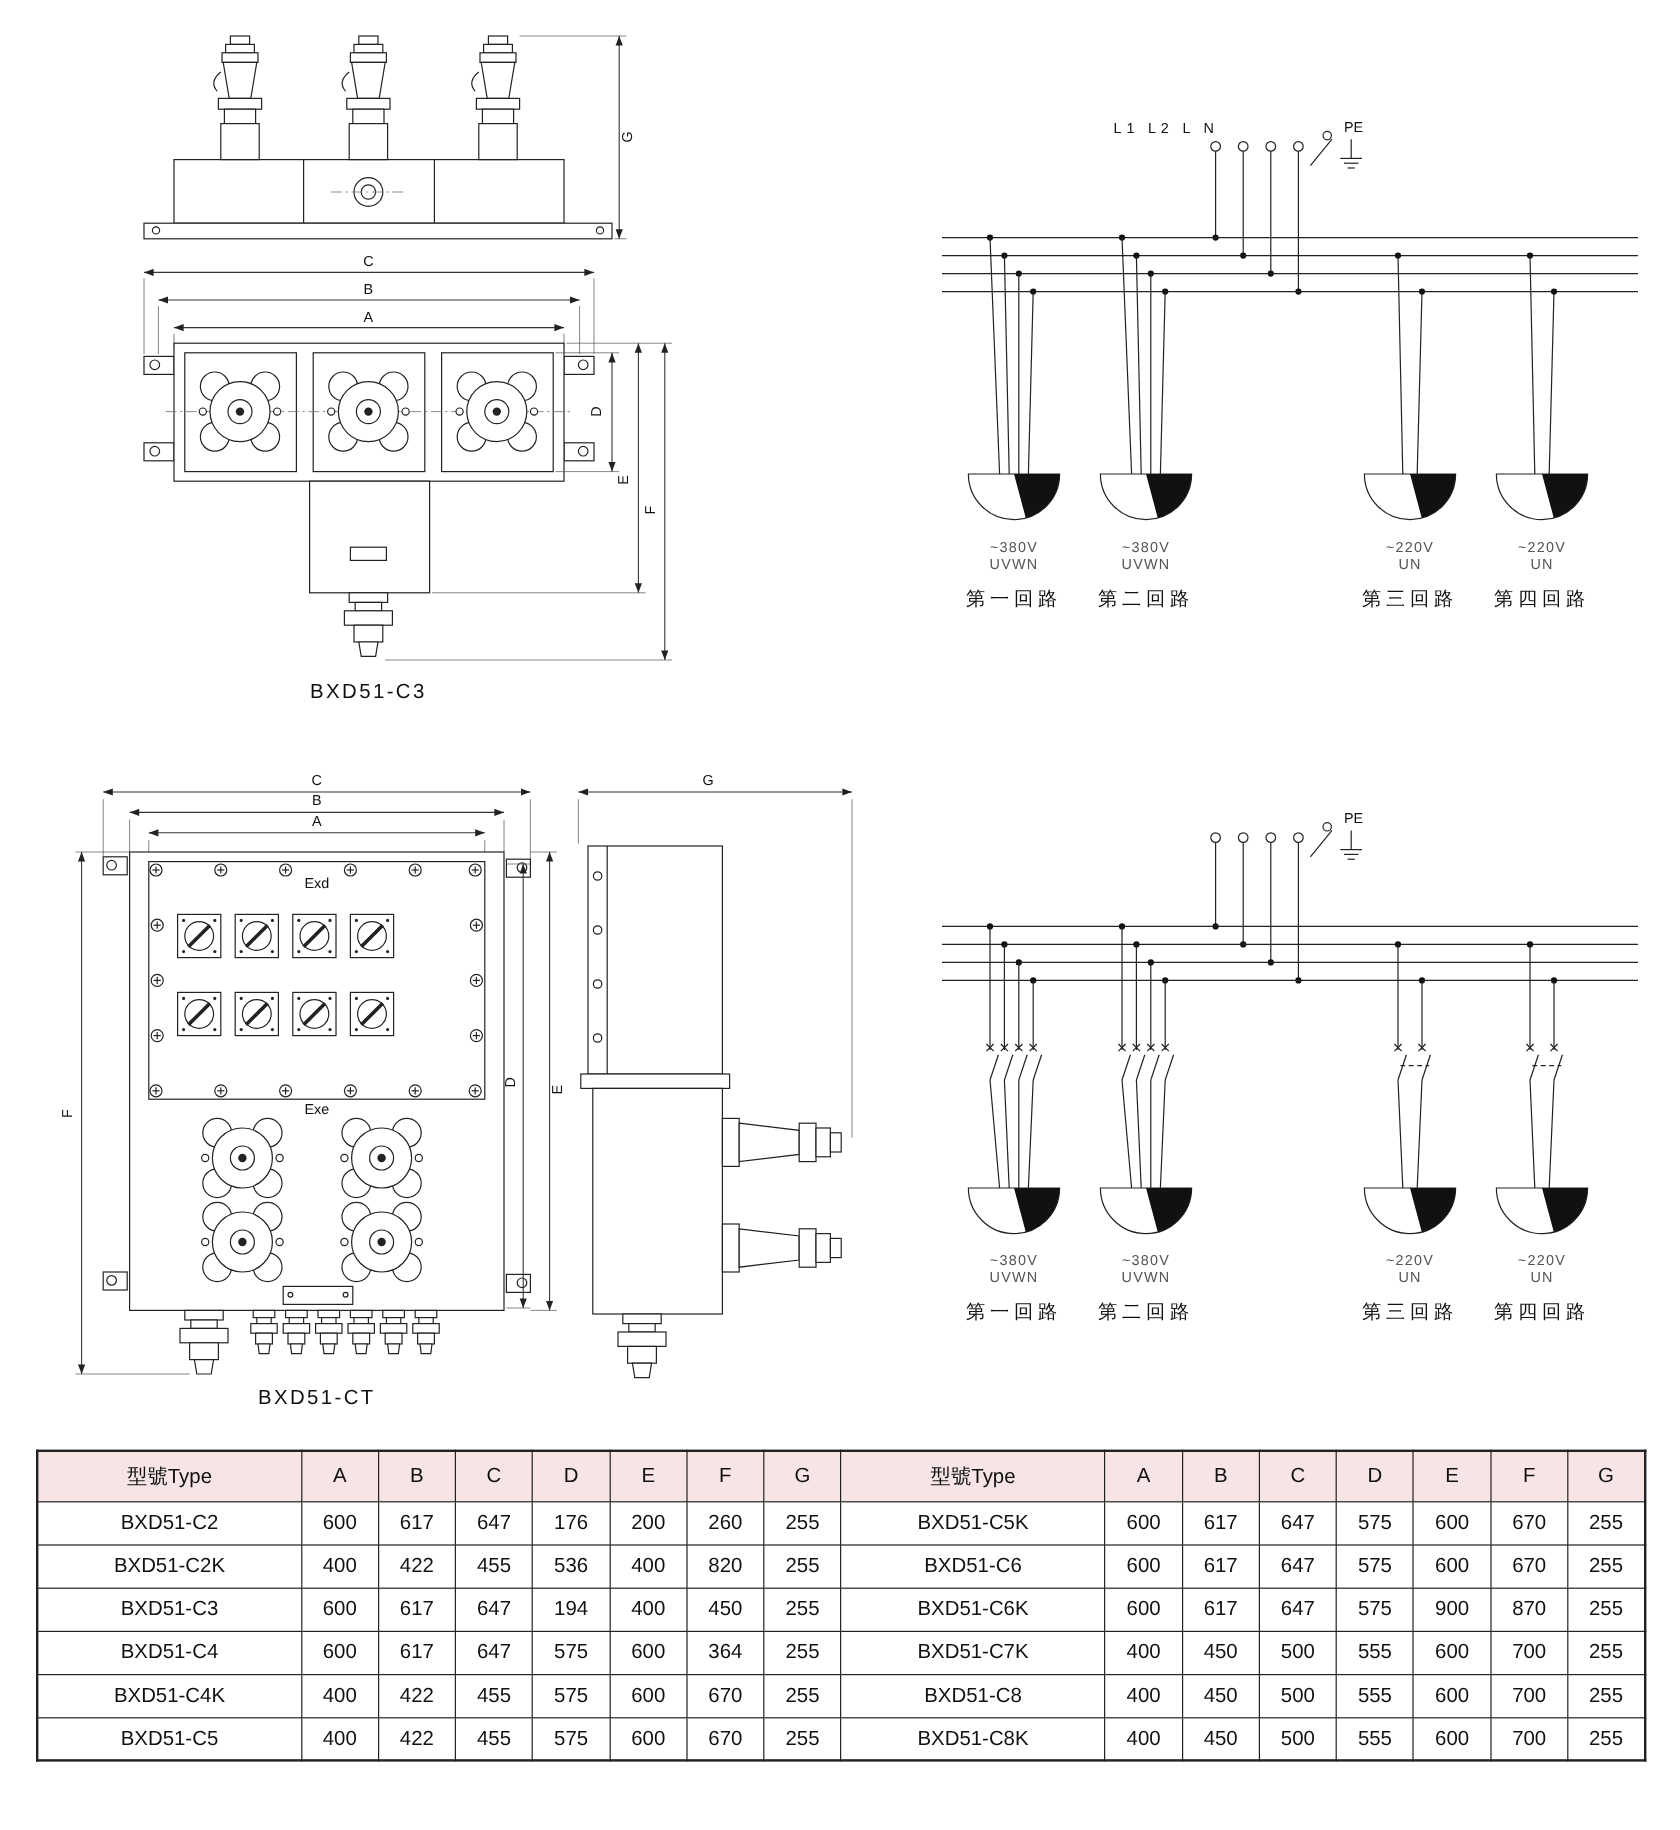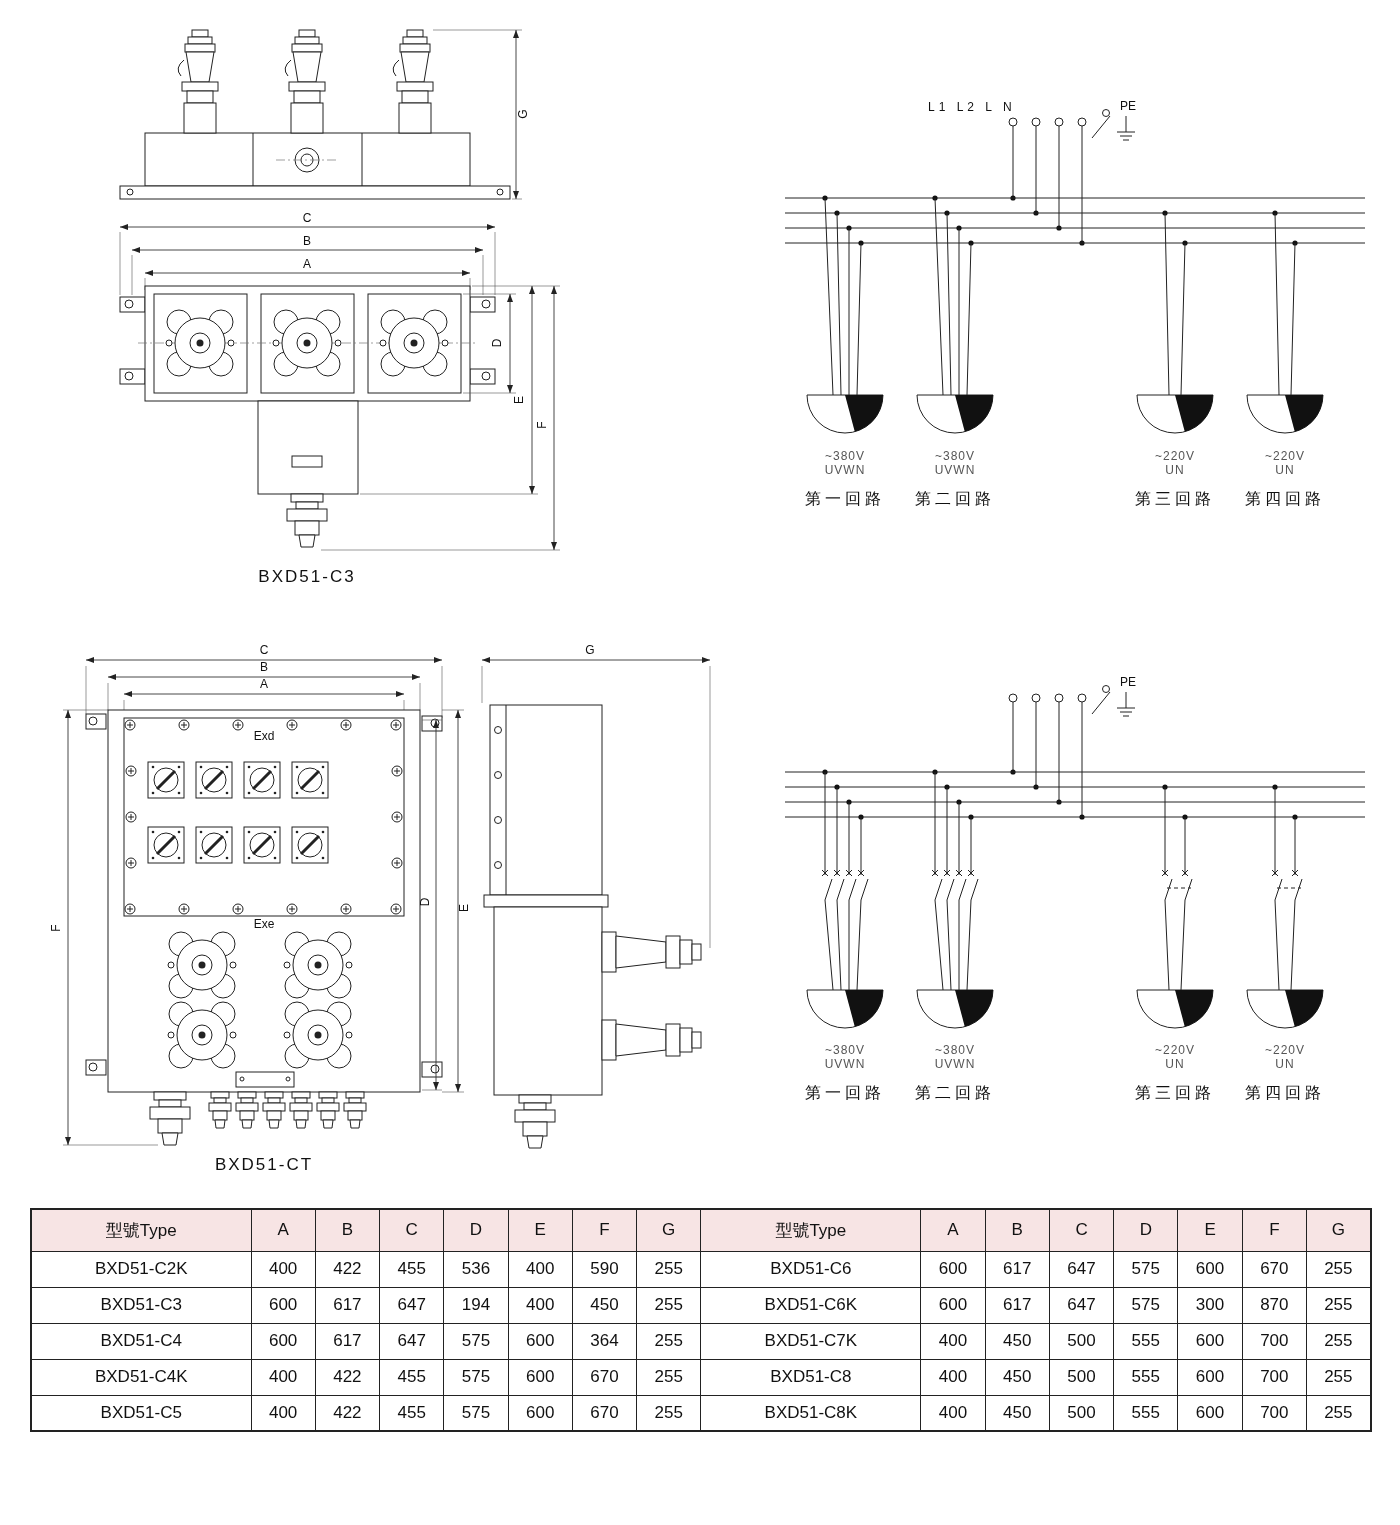--- a/index.html
+++ b/index.html
@@ -520,27 +520,45 @@
       <td>型號Type</td>
       <td>A</td>
       <td>B</td>
       <td>C</td>
       <td>D</td>
       <td>E</td>
       <td>F</td>
       <td>G</td>
     </tr>
     <tr>
+      <td>BXD51-C2</td>
+      <td>600</td>
+      <td>617</td>
+      <td>647</td>
+      <td>176</td>
+      <td>200</td>
+      <td>260</td>
+      <td>255</td>
+      <td>BXD51-C5K</td>
+      <td>600</td>
+      <td>617</td>
+      <td>647</td>
+      <td>575</td>
+      <td>600</td>
+      <td>670</td>
+      <td>255</td>
+    </tr>
+    <tr>
       <td>BXD51-C2K</td>
       <td>400</td>
       <td>422</td>
       <td>455</td>
       <td>536</td>
       <td>400</td>
-      <td>590</td>
+      <td>820</td>
       <td>255</td>
       <td>BXD51-C6</td>
       <td>600</td>
       <td>617</td>
       <td>647</td>
       <td>575</td>
       <td>600</td>
       <td>670</td>
       <td>255</td>
     </tr>
@@ -551,21 +569,21 @@
       <td>647</td>
       <td>194</td>
       <td>400</td>
       <td>450</td>
       <td>255</td>
       <td>BXD51-C6K</td>
       <td>600</td>
       <td>617</td>
       <td>647</td>
       <td>575</td>
-      <td>300</td>
+      <td>900</td>
       <td>870</td>
       <td>255</td>
     </tr>
     <tr>
       <td>BXD51-C4</td>
       <td>600</td>
       <td>617</td>
       <td>647</td>
       <td>575</td>
       <td>600</td>

